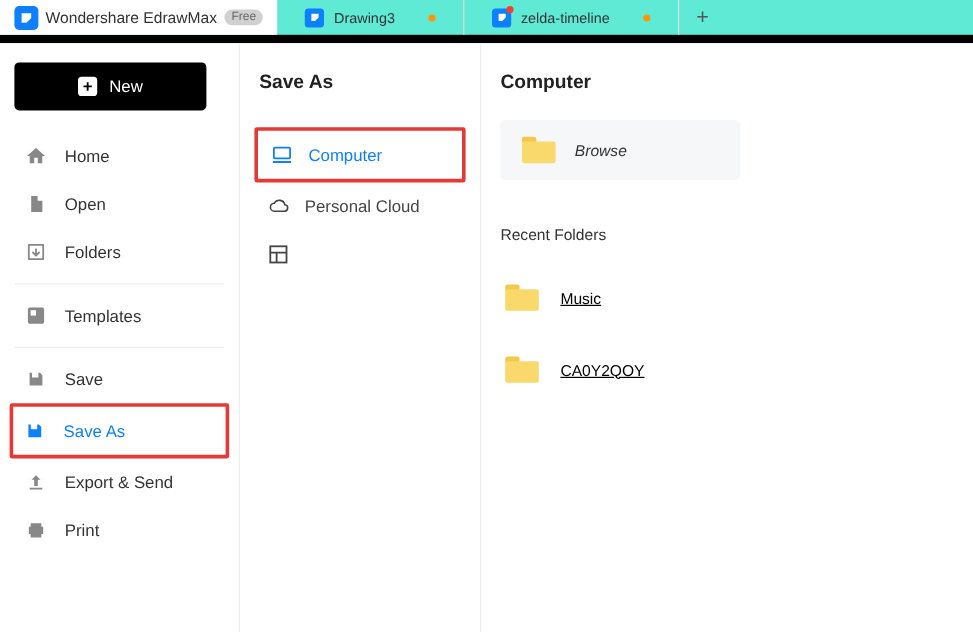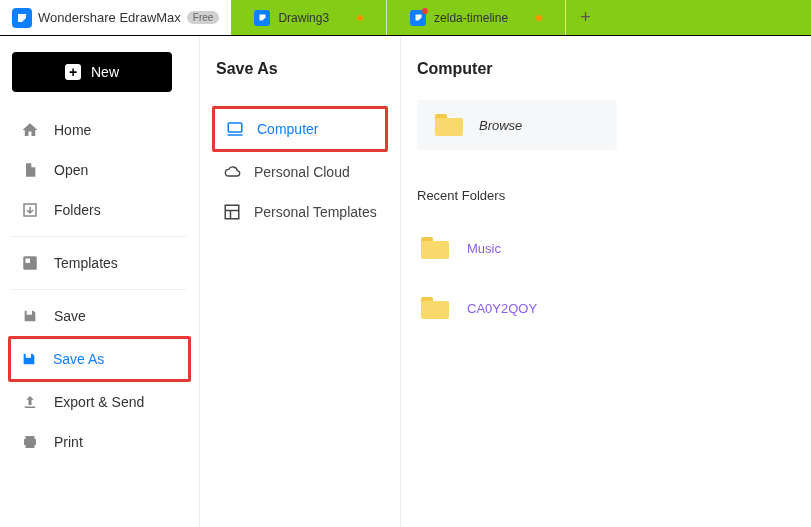--- a/index.html
+++ b/index.html
@@ -1,18 +1,18 @@
 <!DOCTYPE html>
 <html><head>
   <meta charset="utf-8">
   <style>
     * { margin: 0; padding: 0; box-sizing: border-box; font-family: -apple-system, BlinkMacSystemFont, "Segoe UI", sans-serif; }
     body { background: #f5f5f5; width: 811px; height: 527px; overflow: hidden; }
     
-    .tabbar { display: flex; align-items: center; height: 36px; background: #84cc16; border-bottom: 1px solid #000000; }
+    .tabbar { display: flex; align-items: center; height: 36px; background: #5eead4; border-bottom: 7px solid #000000; }
     .tab-app { display: flex; align-items: center; padding: 0 12px; height: 100%; background: #fff; gap: 6px; }
     .tab-app .logo { width: 20px; height: 20px; background: #0d7fff; border-radius: 4px; display: flex; align-items: center; justify-content: center; }
     .tab-app .name { font-size: 13px; font-weight: 500; color: #333; }
     .tab-app .badge { background: #d0d0d0; color: #666; font-size: 10px; padding: 1px 6px; border-radius: 8px; }
     .tab { display: flex; align-items: center; padding: 0 23px; height: 100%; gap: 8px; border-right: 1px solid #ddd; }
     .tab .doc-icon { width: 16px; height: 16px; background: #0d7fff; border-radius: 3px; display:flex; align-items:center; justify-content:center; position: relative; }
     .tab .doc-icon.mod::after { content:''; position:absolute; top:-2px; right:-2px; width:6px; height:6px; background:#ff3b30; border-radius:50%; }
     .tab .label { font-size: 12px; color: #333; }
     .tab .dot { width: 6px; height: 6px; background: #ff9500; border-radius: 50%; margin-left: 20px; }
     .tab-add { padding: 0 14px; color: #555; font-size: 18px; cursor: pointer; }
@@ -39,21 +39,21 @@
     
     .right { flex: 1; padding: 24px 16px; border-left: 1px solid #eee; }
     .right h2 { font-size: 16px; font-weight: 700; color: #222; margin-bottom: 22px; }
     .browse-btn { display:flex; align-items:center; gap:16px; background:#f6f7f8; padding: 14px 18px; border-radius:4px; width: 200px; cursor:pointer; margin-bottom: 38px; }
     .folder-icon { width: 28px; height: 22px; position: relative; }
     .folder-icon::before { content:''; position:absolute; top:0; left:0; width:12px; height:5px; background:#f4c94a; border-radius:2px 2px 0 0; }
     .folder-icon::after { content:''; position:absolute; top:4px; left:0; width:28px; height:18px; background:#f9d96b; border-radius:2px; }
     .browse-btn .label { font-size: 13px; color: #333; font-style: italic; }
     .recent-label { font-size: 13px; color: #333; margin-bottom: 24px; }
     .recent-item { display:flex; align-items:center; gap:18px; padding: 10px 4px; cursor:pointer; margin-bottom: 18px; }
-    .recent-item .label { font-size: 13px; color: #8b5cf6; }
+    .recent-item .label { font-size: 13px; color: #000000; text-decoration: underline; }
   </style>
 </head>
 <body>
 
 <div class="tabbar">
   <div class="tab-app">
     <span class="logo">
       <svg width="12" height="12" viewBox="0 0 12 12">
           <path d="M2 2 L10 2 L10 6 L6 10 L2 10 Z" fill="#fff"></path>
         </svg>
@@ -183,21 +183,20 @@
       <span>Personal Cloud</span>
     </div>
     <div class="save-target">
       <span class="icon">
         <svg width="18" height="18" viewBox="0 0 24 24" fill="none" stroke="currentColor" stroke-width="2">
             <rect x="3" y="3" width="18" height="18"></rect>
             <line x1="3" y1="10" x2="21" y2="10"></line>
             <line x1="10" y1="10" x2="10" y2="21"></line>
           </svg>
       </span>
-      <span>Personal Templates</span>
     </div>
   </div>
 
   <div class="right">
     <h2>Computer</h2>
     <div class="browse-btn">
       <span class="folder-icon"></span>
       <span class="label">Browse</span>
     </div>
     <div class="recent-label">Recent Folders</div>

